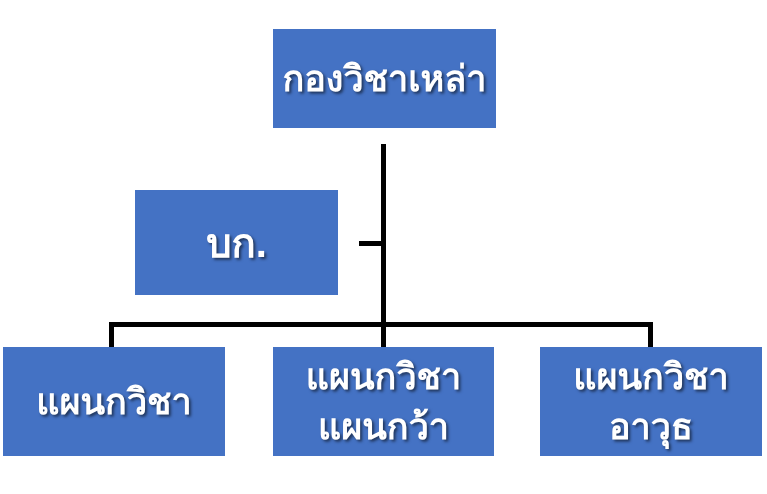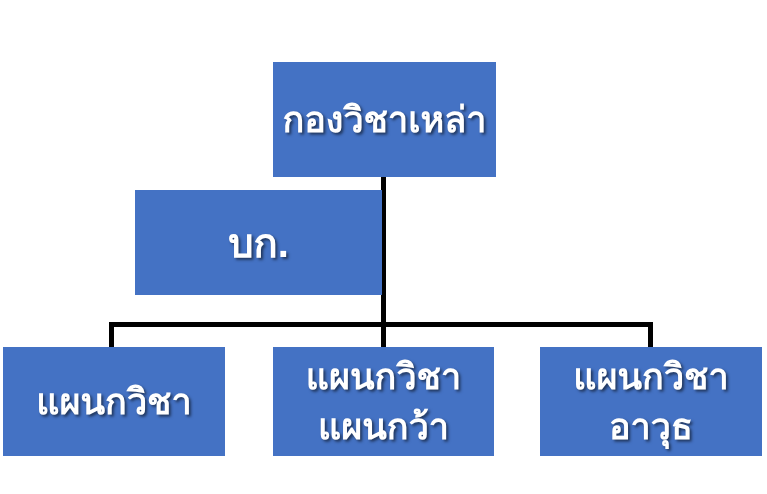--- a/index.html
+++ b/index.html
@@ -16,22 +16,22 @@
     color:#ffffff;
     display:flex;
     flex-direction:column;
     align-items:center;
     justify-content:center;
     text-align:center;
     font-weight:bold;
     text-shadow:2px 2px 3px rgba(0,0,0,0.55);
   }
   .node .line{display:block;line-height:50px;white-space:nowrap;}
-  .node-root   {left:273px;top:29px; width:223px;height:115px;font-size:36px;margin-top:33px;}
-  .node-hq     {left:135px;top:190px;width:247px;height:105px;font-size:40px;}
+  .node-root   {left:273px;top:29px; width:223px;height:99px;font-size:36px;}
+  .node-hq     {left:135px;top:190px;width:203px;height:105px;font-size:40px;}
   .node-child1 {left:3px;  top:347px;width:222px;height:109px;font-size:36px;}
   .node-child2 {left:273px;top:347px;width:221px;height:109px;font-size:36px;}
   .node-child3 {left:540px;top:347px;width:222px;height:109px;font-size:36px;}
   .conn{position:absolute;background:#000000;}
   .conn-trunk     {left:381px;top:144px;width:5px;height:203px;}
   .conn-hq        {left:359px;top:241px;width:27px;height:5px;}
   .conn-junction  {left:109px;top:322px;width:544px;height:5px;}
   .conn-stub-left {left:109px;top:322px;width:5px;height:25px;}
   .conn-stub-right{left:648px;top:322px;width:5px;height:25px;}
 </style>

